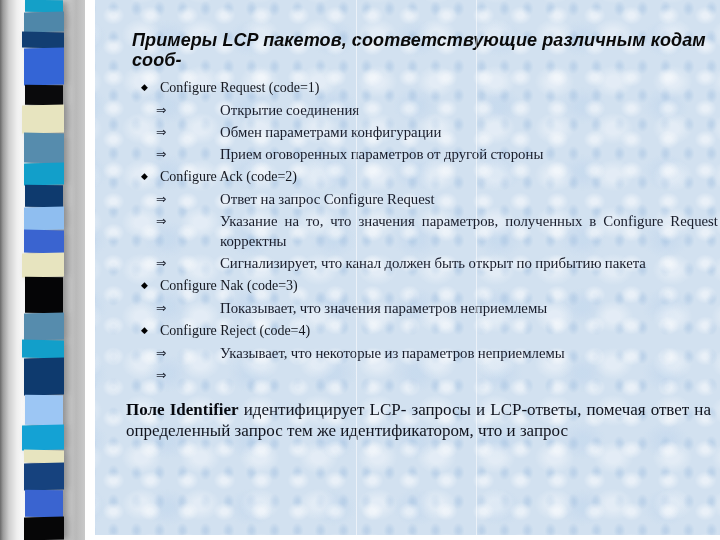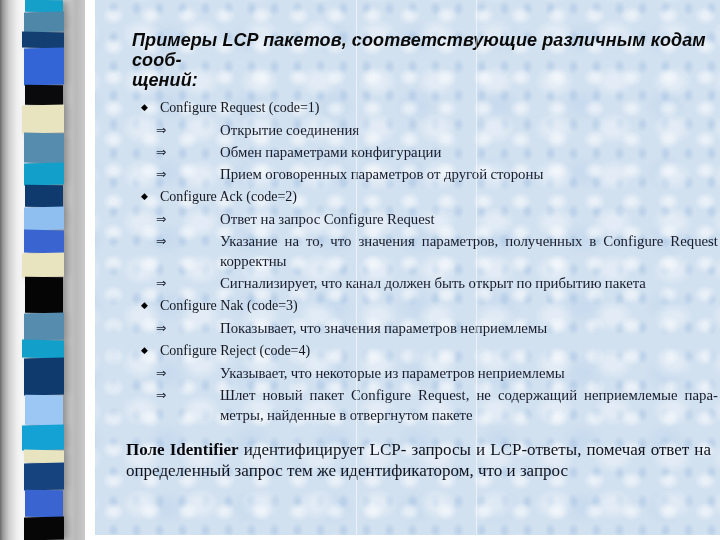--- a/index.html
+++ b/index.html
@@ -81,21 +81,20 @@
         <div class="blk" style="background: rgb(6, 6, 7); height: 23px;"></div>
       </div>
   </div>
 
   <div class="content">
     <div class="seam s1"></div>
     <div class="seam s2"></div>
 
     <div class="title">
       <div>Примеры LCP пакетов, соответствующие различным кодам сооб-</div>
-      <div>щений:</div>
     </div>
 
     <div class="heading-row">
       <span class="diamond">◆</span>
       <span class="heading-text">Configure Request (code=1)</span>
     </div>
     <div class="item-row">
       <span class="arrow">⇒</span>
       <span class="item-text">Открытие соединения</span>
     </div>
@@ -137,20 +136,19 @@
     <div class="heading-row">
       <span class="diamond">◆</span>
       <span class="heading-text">Configure Reject (code=4)</span>
     </div>
     <div class="item-row">
       <span class="arrow">⇒</span>
       <span class="item-text">Указывает, что некоторые из параметров неприемлемы</span>
     </div>
     <div class="item-row">
       <span class="arrow">⇒</span>
-      <span class="item-text">Шлет новый пакет Configure Request, не содержащий неприемлемые пара-метры, найденные в отвергнутом пакете</span>
     </div>
 
     <p class="footer"><b>Поле Identifier</b><span> идентифицирует LCP- запросы и LCP-ответы, помечая ответ на определенный запрос тем же идентификатором, что и запрос</span></p>
 
     <div class="bottom-edge"></div>
   </div>
 </div>
 
 </body></html>

